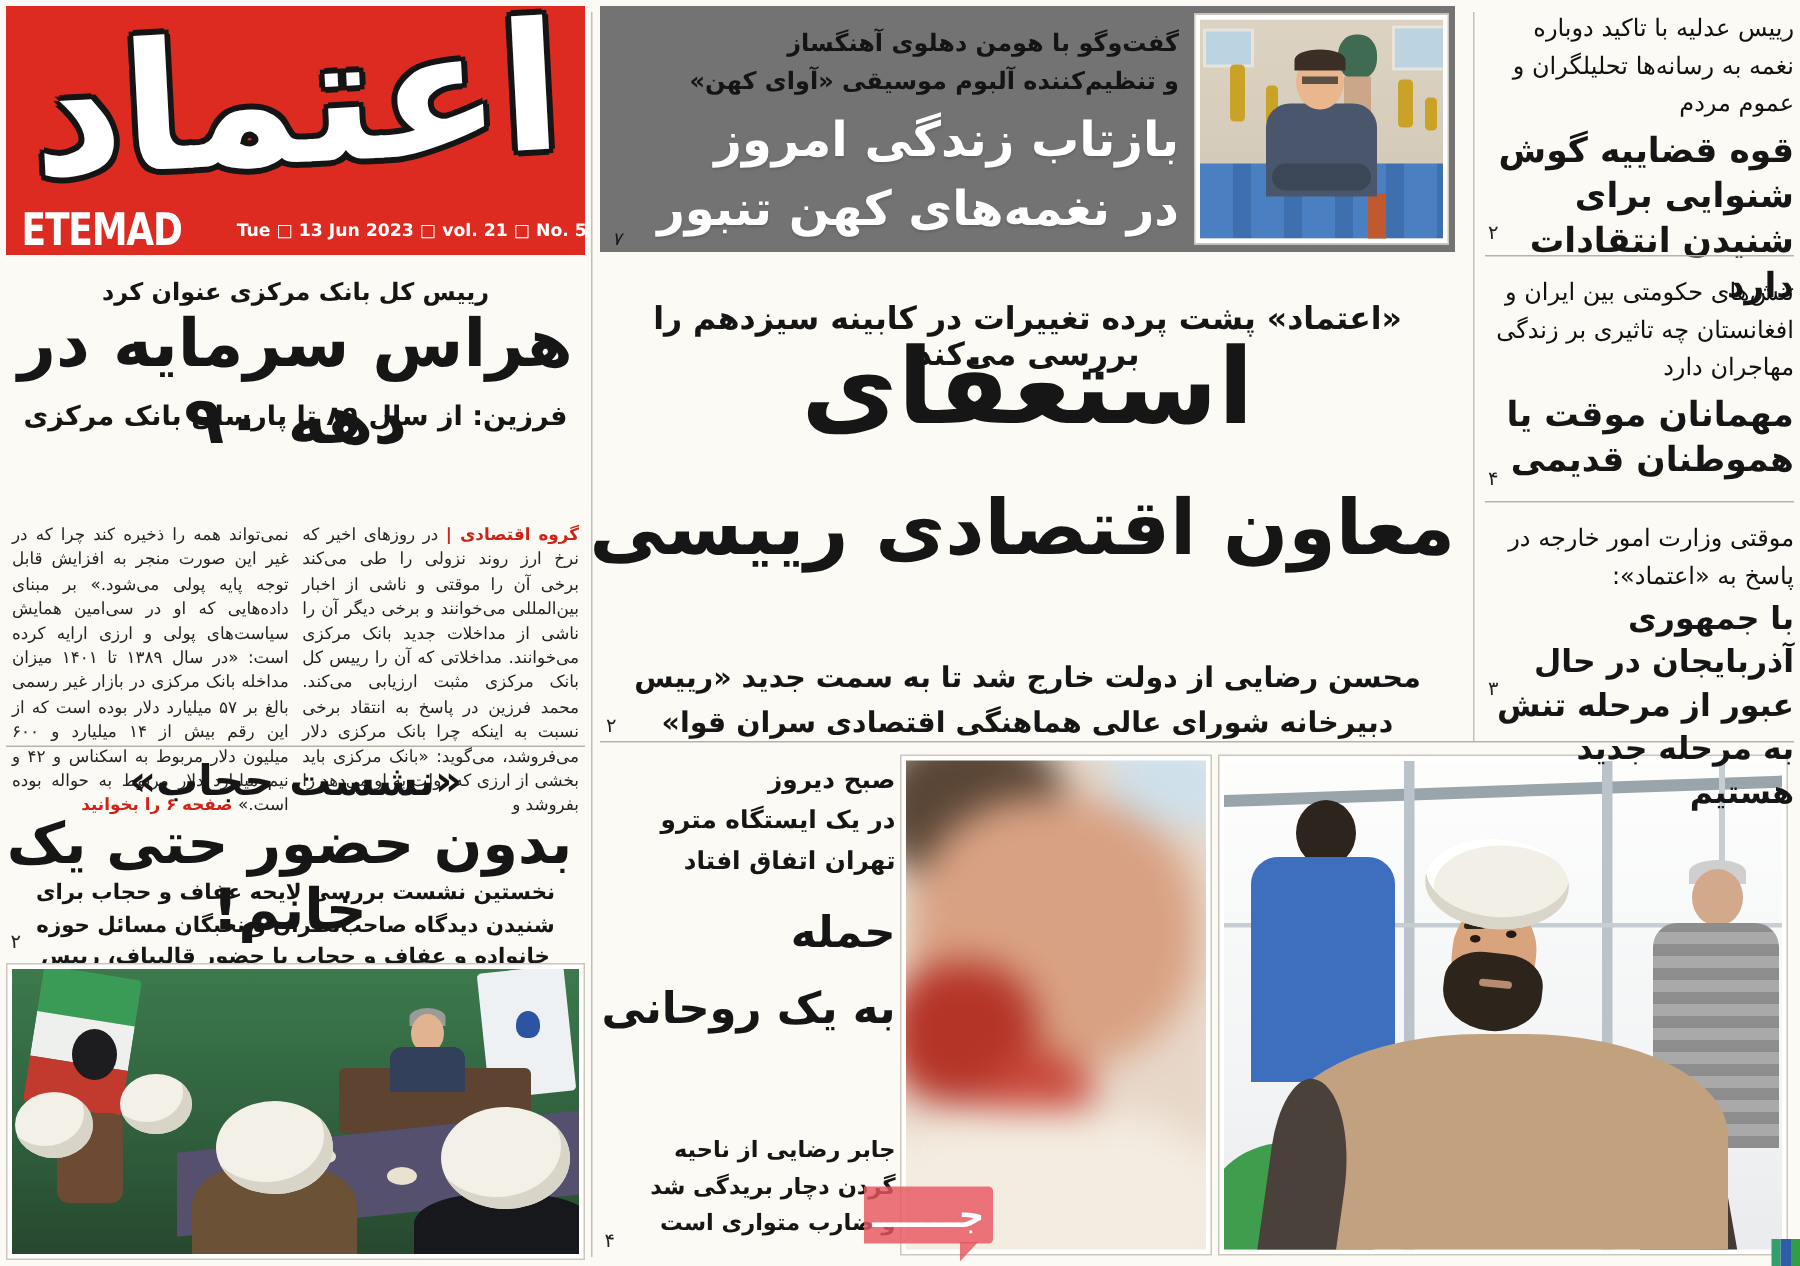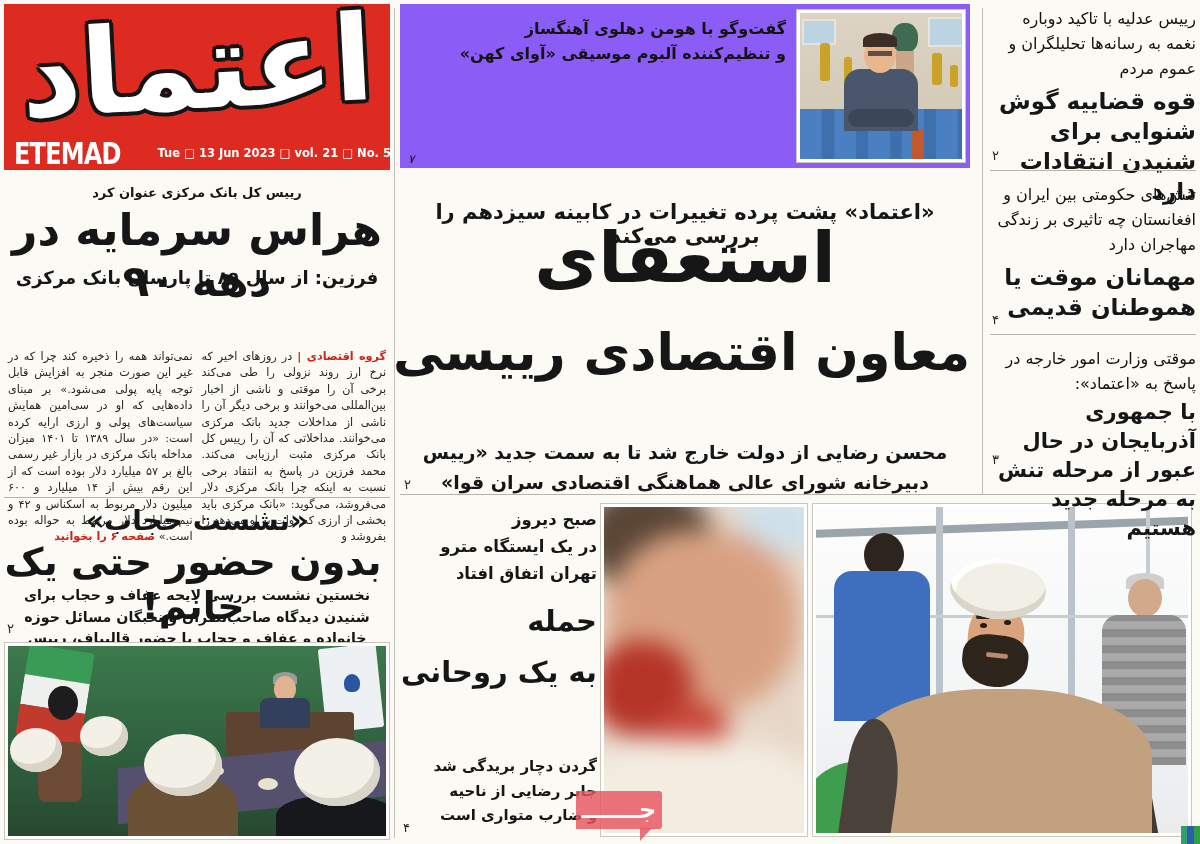--- a/index.html
+++ b/index.html
@@ -21,21 +21,21 @@
            text-shadow:4px 0 #151515,-4px 0 #151515,0 4px #151515,0 -4px #151515,
                        3px 3px #151515,-3px -3px #151515,3px -3px #151515,-3px 3px #151515}
   #colophon{left:86px;top:9px;width:134px;font-size:12px;line-height:13.4px;font-weight:700;
             color:#7e170e;text-align:right;direction:rtl;z-index:3}
   #logo-row{left:10px;right:4px;bottom:3px;height:28px;display:flex;align-items:center;gap:10px;
             color:#fff;z-index:3;position:absolute}
   #logo-en{font-size:30px;font-weight:900;letter-spacing:-1px;transform:scaleX(.8);transform-origin:left center}
   #dateline{font-size:11.5px;font-weight:700;white-space:nowrap}
 
   
-  #bank-kicker{left:4px;top:185px;width:386px;font-size:13px;font-weight:700}
+  #bank-kicker{left:4px;top:185px;width:386px;font-size:16px;font-weight:700}
   #bank-headline{left:4px;top:204px;width:386px;font-size:44px;font-weight:900;letter-spacing:-.5px}
   #bank-sub{left:4px;top:262px;width:386px;font-size:18px;font-weight:700;line-height:31px}
   #bank-body{left:8px;top:349px;width:378px;height:142px;display:flex;gap:9px;
              font-size:11.2px;line-height:16.4px;text-align:justify;color:#242424}
   .bodycol{flex:1;min-width:0}
   #rule-left{left:4px;top:497px;width:386px}
   #hijab-h1{left:4px;top:504px;width:386px;font-size:28px;font-weight:900}
   #hijab-h2{left:0;top:540px;width:386px;font-size:38px;font-weight:700}
   #hijab-sub{left:12px;top:585px;width:370px;font-size:14.2px;font-weight:700;line-height:21.5px;text-align:center}
   
@@ -54,21 +54,21 @@
   .mt-head{left:266px;top:30px;width:22px;height:26px;background:#e2b390;border-radius:50%}
   .mt-hair{left:265px;top:26px;width:24px;height:12px;background:#9a9a96;border-radius:50% 50% 0 0}
   .mt-suit{left:252px;top:52px;width:50px;height:30px;background:#33405c;border-radius:8px 8px 0 0}
   .mt-table{left:110px;top:108px;width:276px;height:56px;background:#55506e;transform:skewY(-6deg)}
   .mt-item{background:#e9e2cf;border-radius:50%}
   .turban{background:#f3f0e8;border-radius:50%;box-shadow:inset -6px -8px 0 #d8d4c8}
   .robe{border-radius:40% 40% 0 0}
   .mt-chair{background:#6d4a33;border-radius:8px}
 
   
-  #teaser{left:400px;top:4px;width:570px;height:164px;background:#8b5cf6}
+  #teaser{left:400px;top:4px;width:570px;height:164px;background:#737373}
   #teaser-kicker{right:184px;top:12px;width:372px;font-size:16px;font-weight:700;line-height:25px;color:#141414}
   #teaser-h{right:184px;top:66px;width:378px;font-size:32px;font-weight:900;line-height:46px;color:#fff;
             text-shadow:0 1px 2px rgba(0,0,0,.15)}
   #teaser-photo{left:396px;top:5px;width:170px;height:154px}
   #teaser-ref{left:8px;bottom:2px;font-size:12px;font-style:italic;position:absolute}
   .cp-wall{inset:0;background:linear-gradient(180deg,#dcd3c2,#cfc6b4)}
   .cp-frame{background:#bcd3e2;border:2px solid #e8e4da}
   .cp-bust{left:92px;top:10px;width:26px;height:30px;background:#3e6b52;border-radius:45%}
   .cp-ped{left:96px;top:38px;width:18px;height:30px;background:#c9a788}
   .cp-troph{background:#c9a227;border-radius:3px}
@@ -202,20 +202,24 @@
     <div class="robe" style="left:268px;top:150px;width:120px;height:50px;background:#17181c"></div>
     <div class="turban" style="left:286px;top:92px;width:86px;height:68px"></div>
   </div>
 </div>
 
 <div class="abs" id="teaser">
   <div class="abs rt" id="teaser-kicker">
     <div>گفت‌وگو با هومن دهلوی آهنگساز</div>
     <div>و تنظیم‌کننده آلبوم موسیقی «آوای کهن»</div>
   </div>
+  <div class="abs rt" id="teaser-h">
+    <div>بازتاب زندگی امروز</div>
+    <div>در نغمه‌های کهن تنبور</div>
+  </div>
   <div class="abs frame" id="teaser-photo">
     <div class="ph">
       <div class="cp-wall"></div>
       <div class="cp-frame" style="left:2px;top:6px;width:30px;height:22px"></div>
       <div class="cp-frame" style="left:128px;top:4px;width:34px;height:26px"></div>
       <div class="cp-bust"></div>
       <div class="cp-ped"></div>
       <div class="cp-troph" style="left:20px;top:30px;width:10px;height:38px"></div>
       <div class="cp-troph" style="left:44px;top:44px;width:8px;height:26px"></div>
       <div class="cp-troph" style="left:132px;top:40px;width:10px;height:32px"></div>
@@ -242,22 +246,22 @@
 <div class="abs rt" id="metro-kicker">
   <div>صبح دیروز</div>
   <div>در یک ایستگاه مترو</div>
   <div>تهران اتفاق افتاد</div>
 </div>
 <div class="abs rt" id="metro-h">
   <div>حمله</div>
   <div>به یک روحانی</div>
 </div>
 <div class="abs rt" id="metro-sub">
+  <div>جابر رضایی از ناحیه</div>
   <div>گردن دچار بریدگی شد</div>
-  <div>جابر رضایی از ناحیه</div>
   <div>و ضارب متواری است</div>
 </div>
 <div class="pageref" style="left:403px;top:820px">۴</div>
 
 <div class="abs frame" id="photo-blur">
   <div class="ph">
     <div class="bl-wrap" style="position:absolute">
       <div class="bl-bg"></div>
       <div class="bl-sky"></div>
       <div class="bl-hair"></div>

